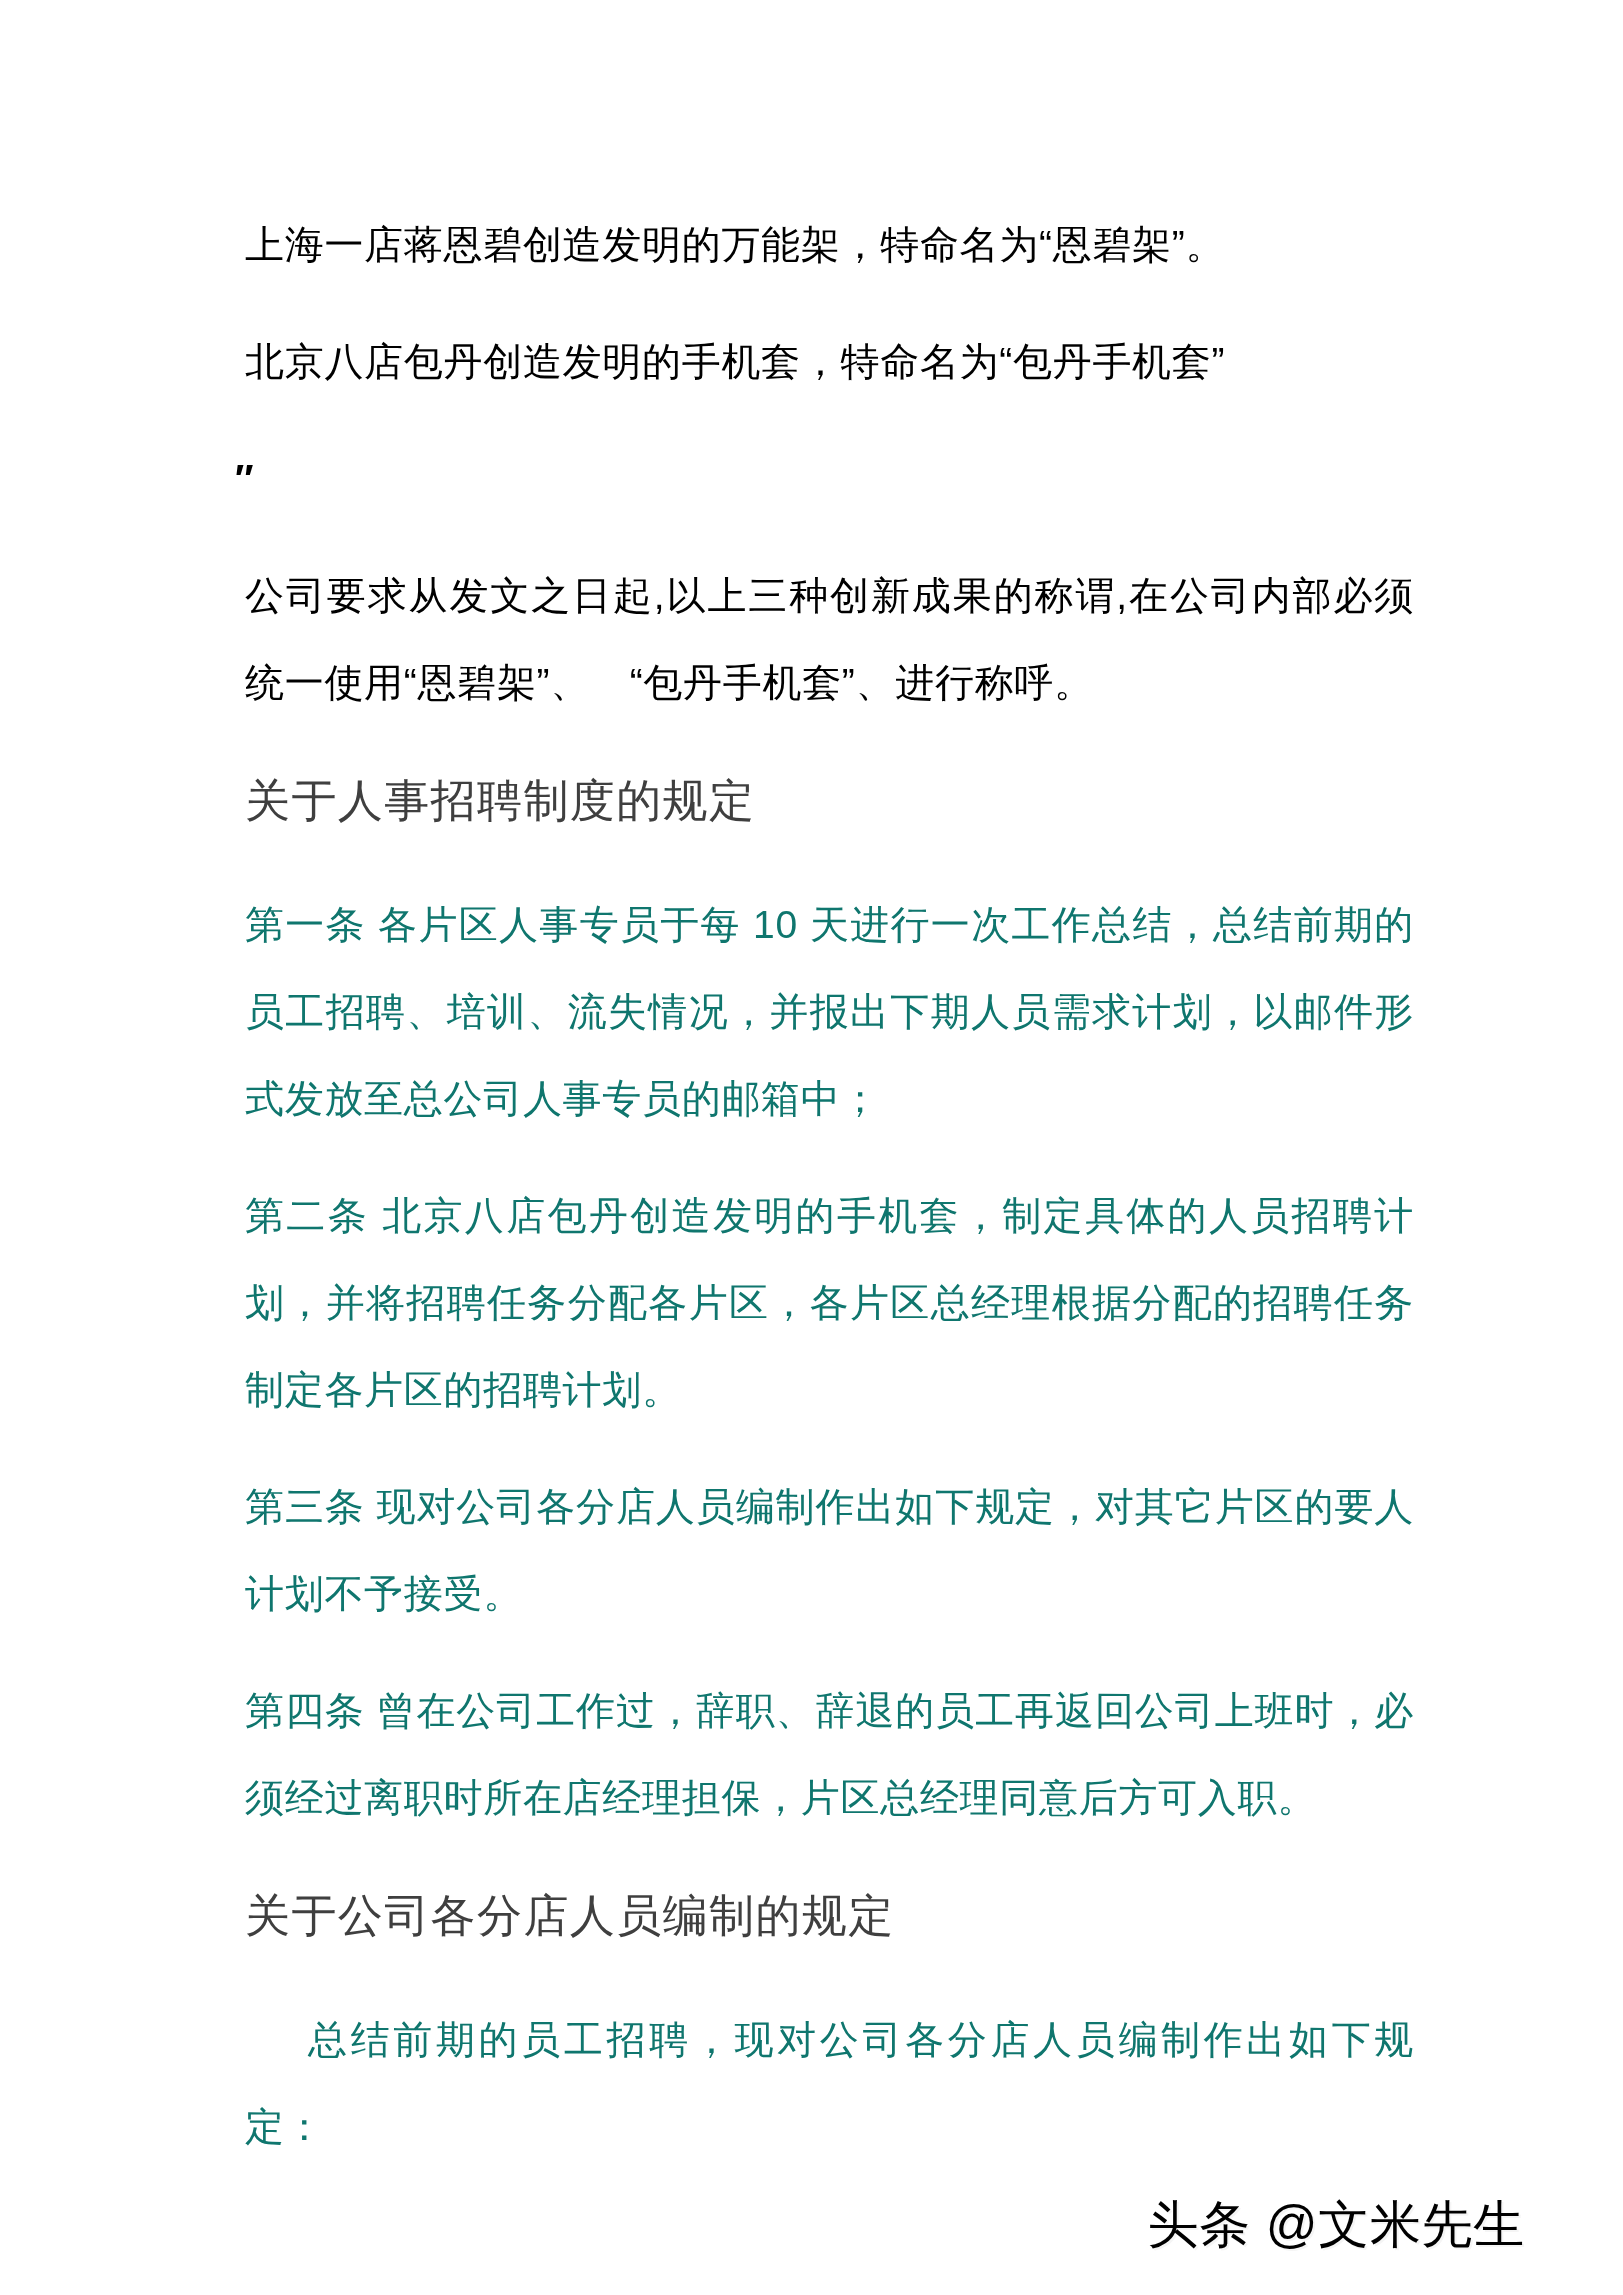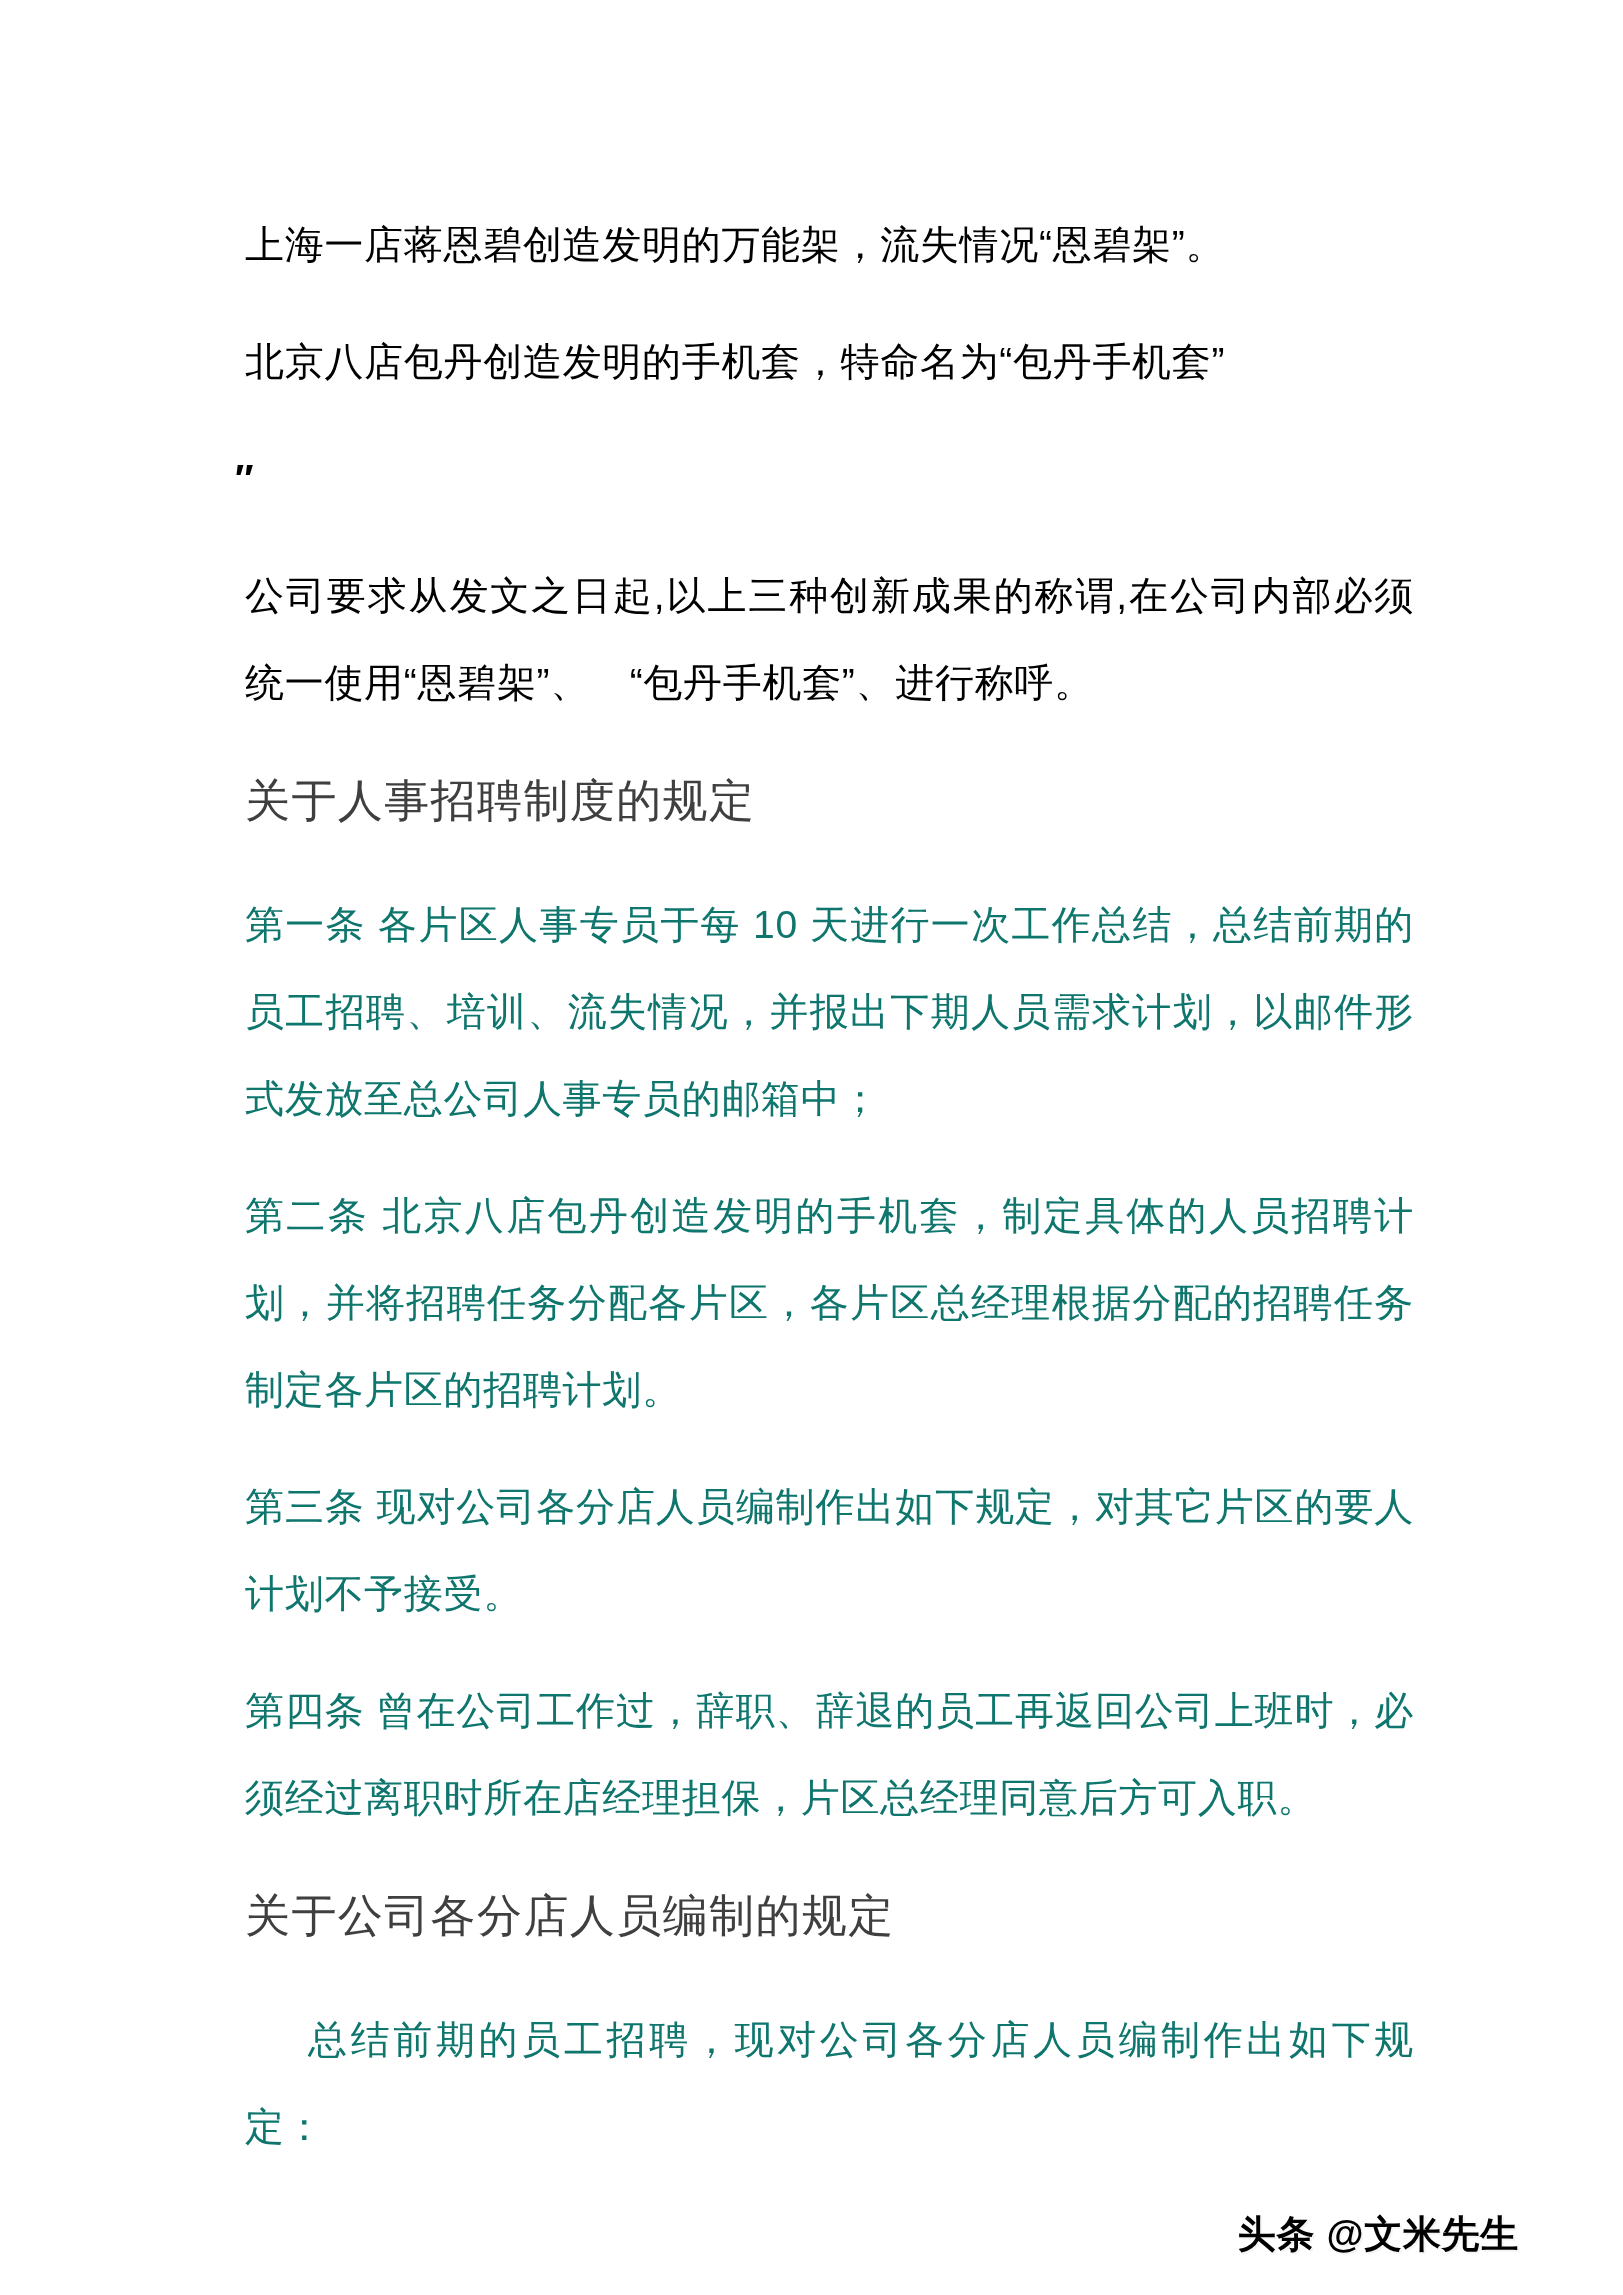--- a/index.html
+++ b/index.html
@@ -38,35 +38,35 @@
   .stray-quote {
     font-size: 33px;
     font-weight: 700;
     font-style: italic;
     margin-left: -12.3px !important;
     text-align: left !important;
   }
   .indent { text-indent: 63px; }
   .watermark {
     position: absolute;
-    right: 104px;
+    right: 98px;
     bottom: 35px;
-    font-size: 38px;
-    font-weight: 700;
+    font-size: 51px;
+    font-weight: 400;
     color: #000000;
     letter-spacing: 0.7px;
     text-shadow: 2px 2px 0 #f5f5f5;
     white-space: nowrap;
   }
 </style>
 </head>
 <body>
 
 <div class="doc">
-  <p class="black">上海一店蒋恩碧创造发明的万能架，流失情况“恩碧架”。</p>
+  <p class="black">上海一店蒋恩碧创造发明的万能架，特命名为“恩碧架”。</p>
 
   <p class="black">北京八店包丹创造发明的手机套，特命名为“包丹手机套”</p>
 
   <p class="black stray-quote">″</p>
 
   <p class="black">公司要求从发文之日起,以上三种创新成果的称谓,在公司内部必须统一使用“恩碧架”、　“包丹手机套”、进行称呼。</p>
 
   <h2>关于人事招聘制度的规定</h2>
 
   <p class="gray">第一条 各片区人事专员于每 10 天进行一次工作总结，总结前期的员工招聘、培训、流失情况，并报出下期人员需求计划，以邮件形式发放至总公司人事专员的邮箱中；</p>

